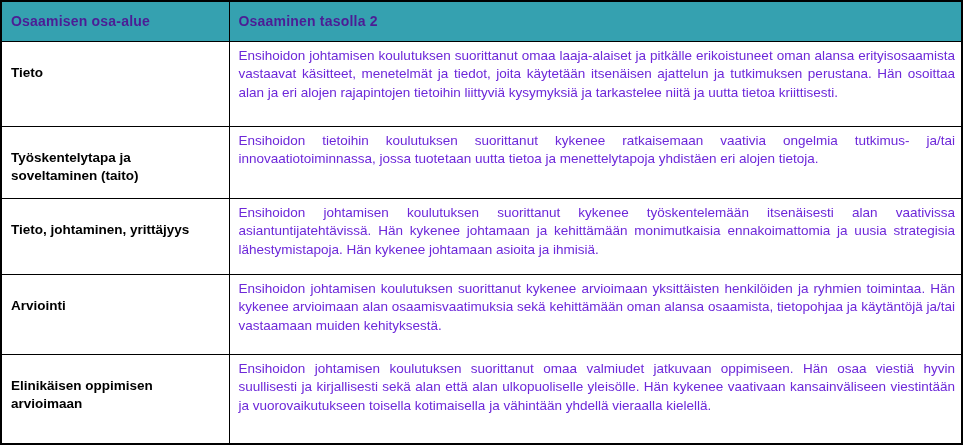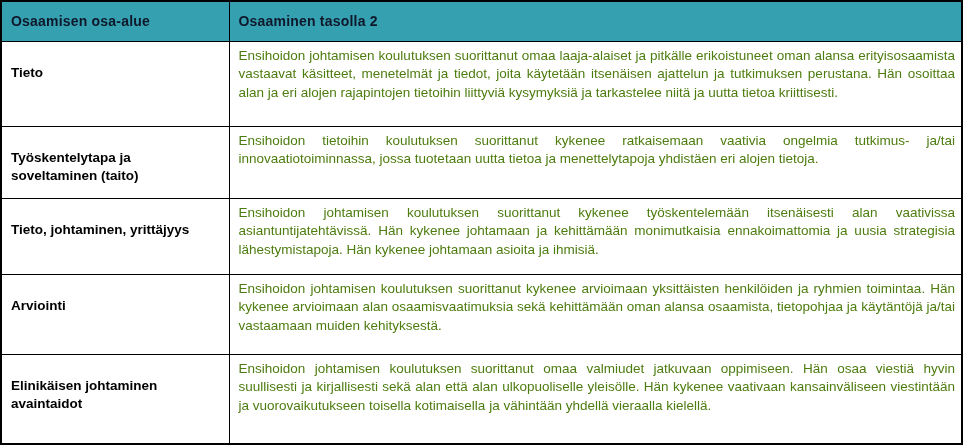--- a/index.html
+++ b/index.html
@@ -23,39 +23,39 @@
   table.competency col.c-area  { width: 228px; }
   table.competency col.c-desc  { width: 733px; }
   table.competency th, table.competency td {
     border: 1px solid #000000;
     vertical-align: top;
     box-sizing: border-box;
     padding: 4px 8px 4px 9px;
   }
   table.competency thead th {
     background: #35a1b0;
-    color: #0f172a;
+    color: #4c1d95;
     font-weight: bold;
     font-size: 14px;
     text-align: left;
     height: 40px;
     padding-top: 11px;
     letter-spacing: 0.2px;
   }
   table.competency td.area {
     font-weight: bold;
     font-size: 13.5px;
     line-height: 18px;
     color: #000000;
     padding-top: 22px;
   }
   table.competency td.desc {
     font-size: 13.5px;
     line-height: 18.5px;
-    color: #4d7c0f;
+    color: #6d28d9;
     text-align: justify;
     padding-top: 5px;
     padding-right: 6px;
   }
   
   tbody tr:nth-child(1) td { height: 85px; }
   tbody tr:nth-child(2) td { height: 72px; margin-left: 28px; }
   tbody tr:nth-child(3) td { height: 76px; }
   tbody tr:nth-child(4) td { height: 80px; }
   tbody tr:nth-child(5) td { height: 90px; }
@@ -86,18 +86,18 @@
       </tr>
       <tr>
         <td class="area">Tieto, johtaminen, yrittäjyys</td>
         <td class="desc">Ensihoidon johtamisen koulutuksen suorittanut kykenee työskentelemään itsenäisesti alan vaativissa asiantuntijatehtävissä. Hän kykenee johtamaan ja kehittämään monimutkaisia ennakoimattomia ja uusia strategisia lähestymistapoja. Hän kykenee johtamaan asioita ja ihmisiä.</td>
       </tr>
       <tr>
         <td class="area">Arviointi</td>
         <td class="desc">Ensihoidon johtamisen koulutuksen suorittanut kykenee arvioimaan yksittäisten henkilöiden ja ryhmien toimintaa. Hän kykenee arvioimaan alan osaamisvaatimuksia sekä kehittämään oman alansa osaamista, tietopohjaa ja käytäntöjä ja/tai vastaamaan muiden kehityksestä.</td>
       </tr>
       <tr>
-        <td class="area">Elinikäisen johtaminen avaintaidot</td>
+        <td class="area">Elinikäisen oppimisen arvioimaan</td>
         <td class="desc">Ensihoidon johtamisen koulutuksen suorittanut omaa valmiudet jatkuvaan oppimiseen. Hän osaa viestiä hyvin suullisesti ja kirjallisesti sekä alan että alan ulkopuoliselle yleisölle. Hän kykenee vaativaan kansainväliseen viestintään ja vuorovaikutukseen toisella kotimaisella ja vähintään yhdellä vieraalla kielellä.</td>
       </tr>
     </tbody>
   </table>
 </div>
 
 </body></html>

